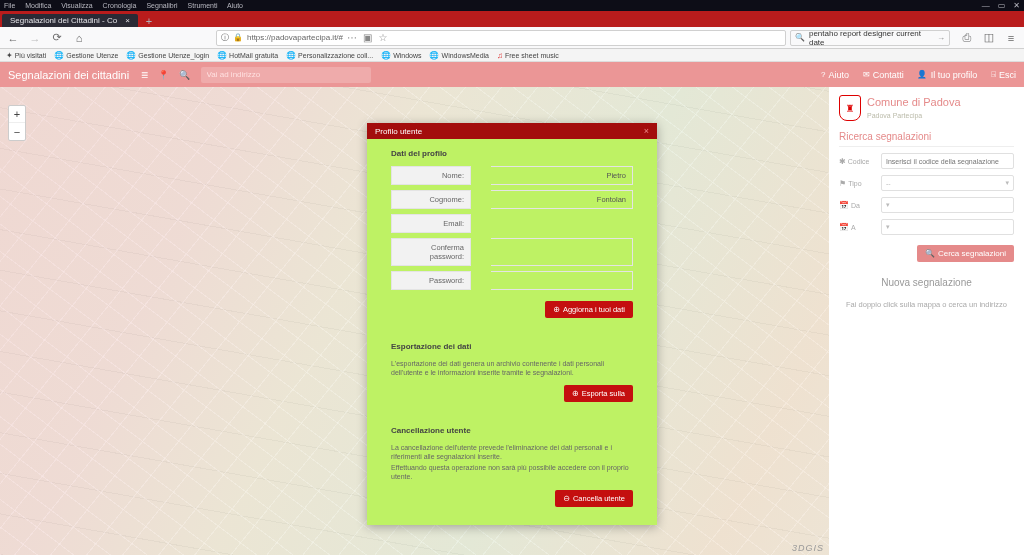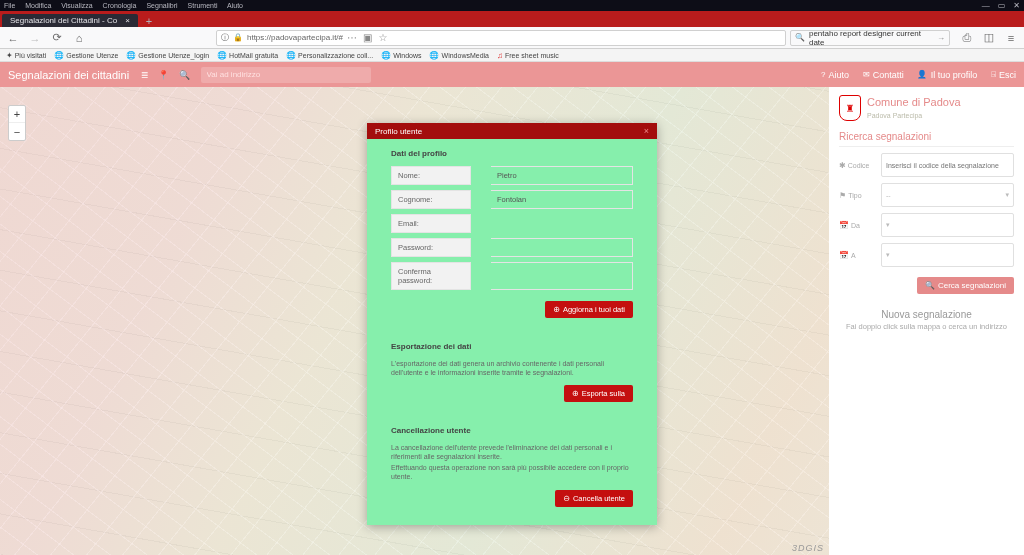--- a/index.html
+++ b/index.html
@@ -43,34 +43,34 @@
 .zoomctrl div:last-child { border-bottom: none; }
 
 .rightpanel { position: absolute; right: 0; top: 0; bottom: 0; width: 195px; background: #fff; padding: 8px 10px; font-size: 8px; color: #777; }
 .brand { display: flex; align-items: center; gap: 6px; margin-bottom: 10px; }
 .brand-logo { width: 22px; height: 26px; border: 1px solid #d00; border-radius: 3px 3px 8px 8px; display: flex; align-items: center; justify-content: center; color: #d00; font-size: 10px; }
 .brand-text { color: #e58a8a; font-size: 11px; line-height: 1.1; }
 .brand-text small { color: #bba; font-size: 7px; }
 .search-title { color: #e58a8a; font-size: 10px; margin-bottom: 6px; border-bottom: 1px solid #eee; padding-bottom: 4px; }
 .search-row { display: flex; align-items: center; gap: 4px; margin-bottom: 6px; }
 .search-row label { width: 38px; color: #aaa; font-size: 7px; display: flex; align-items: center; gap: 2px; }
-.search-row .srch-in { flex: 1; height: 24px; border: 1px solid #e0e0e0; border-radius: 2px; font-size: 7px; padding: 0 4px; color: #bbb; background: #fff; }
+.search-row .srch-in { flex: 1; height: 16px; border: 1px solid #e0e0e0; border-radius: 2px; font-size: 7px; padding: 0 4px; color: #bbb; background: #fff; }
 .search-row .select { display: flex; align-items: center; justify-content: space-between; }
 .search-row .select::after { content: "▾"; color: #bbb; font-size: 7px; }
 .search-btn { background: #e58a8a; color: #fff; border: none; font-size: 8px; padding: 4px 8px; border-radius: 2px; float: right; margin-top: 4px; display: flex; align-items: center; gap: 3px; }
 .newreport { clear: both; text-align: center; margin-top: 42px; color: #aaa; }
-.newreport .nr-title { font-size: 10px; color: #999; margin-bottom: 2px; }
+.newreport .nr-title { font-size: 10px; color: #999; margin-bottom: 12px; }
 .newreport .nr-sub { font-size: 7.5px; }
 
-.dialog { position: absolute; left: 367px; top: 36px; width: 290px; background: #86efac; box-shadow: 0 2px 10px rgba(0,0,0,0.3); font-size: 8px; color: #555; }
+.dialog { position: absolute; left: 367px; top: 36px; width: 290px; background: #bef264; box-shadow: 0 2px 10px rgba(0,0,0,0.3); font-size: 8px; color: #555; }
 .dlg-head { background: #a30d0d; color: #fff; padding: 3px 8px; font-size: 8px; display: flex; justify-content: space-between; align-items: center; }
 .dlg-head .x { color: #e88; font-size: 9px; }
 .dlg-body { padding: 10px 24px; }
 .section-title { font-weight: bold; color: #444; margin-bottom: 8px; font-size: 8px; }
-.form-row { display: flex; margin-bottom: 5px; }
+.form-row { display: flex; margin-bottom: 5px; text-align: right; }
 .form-row label { width: 80px; background: #f2f2f2; border: 1px solid #e4e4e4; padding: 4px 6px; font-size: 7.5px; color: #666; }
 .form-row .finput { flex: 1; border: 1px solid #e4e4e4; border-left: none; padding: 4px 6px; font-size: 7.5px; color: #555; min-height: 10px; margin-left: 20px; }
 .dlg-btn { background: #c40f0f; color: #fff; border: none; font-size: 7.5px; padding: 4px 8px; border-radius: 2px; float: right; margin-top: 6px; display: flex; align-items: center; gap: 3px; }
 .section-spacer { height: 24px; clear: both; }
 .desc { font-size: 7px; color: #666; line-height: 1.3; margin-bottom: 2px; }
 .ico { font-size: 8px; }
 </style>
 </head>
 <body>
 
@@ -257,25 +257,25 @@
           <div class="finput">Pietro</div>
         </div>
       <div class="form-row">
           <label>Cognome:</label>
           <div class="finput">Fontolan</div>
         </div>
       <div class="form-row">
           <label>Email:</label>
         </div>
       <div class="form-row">
+          <label>Conferma password:</label>
+          <div class="finput"></div>
+        </div>
+      <div class="form-row">
           <label>Password:</label>
-          <div class="finput"></div>
-        </div>
-      <div class="form-row">
-          <label>Conferma password:</label>
           <div class="finput"></div>
         </div>
       <button class="dlg-btn">
           <span class="ico">⊕</span>
           <span>Aggiorna i tuoi dati</span>
         </button>
 
       <div class="section-spacer"></div>
       <div class="section-title">Esportazione dei dati</div>
       <div class="desc">L'esportazione dei dati genera un archivio contenente i dati personali dell'utente e le informazioni inserite tramite le segnalazioni.</div>

